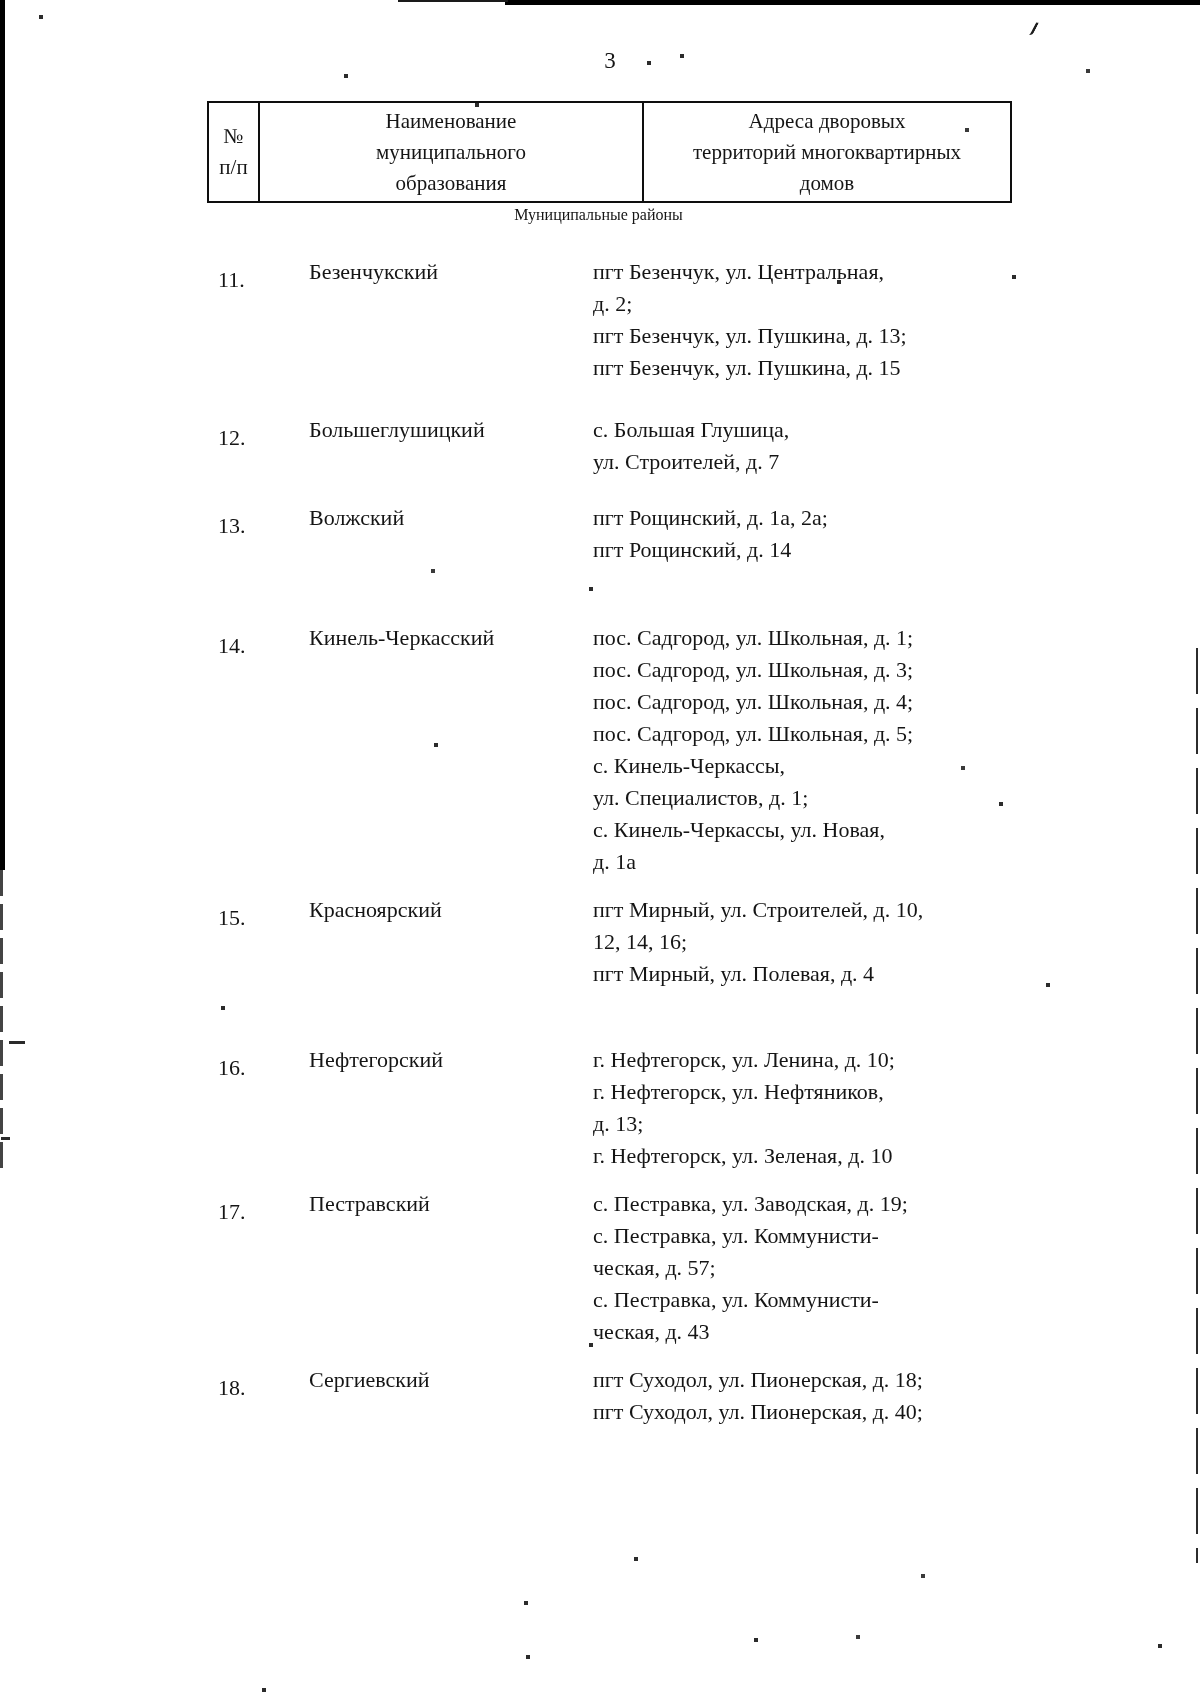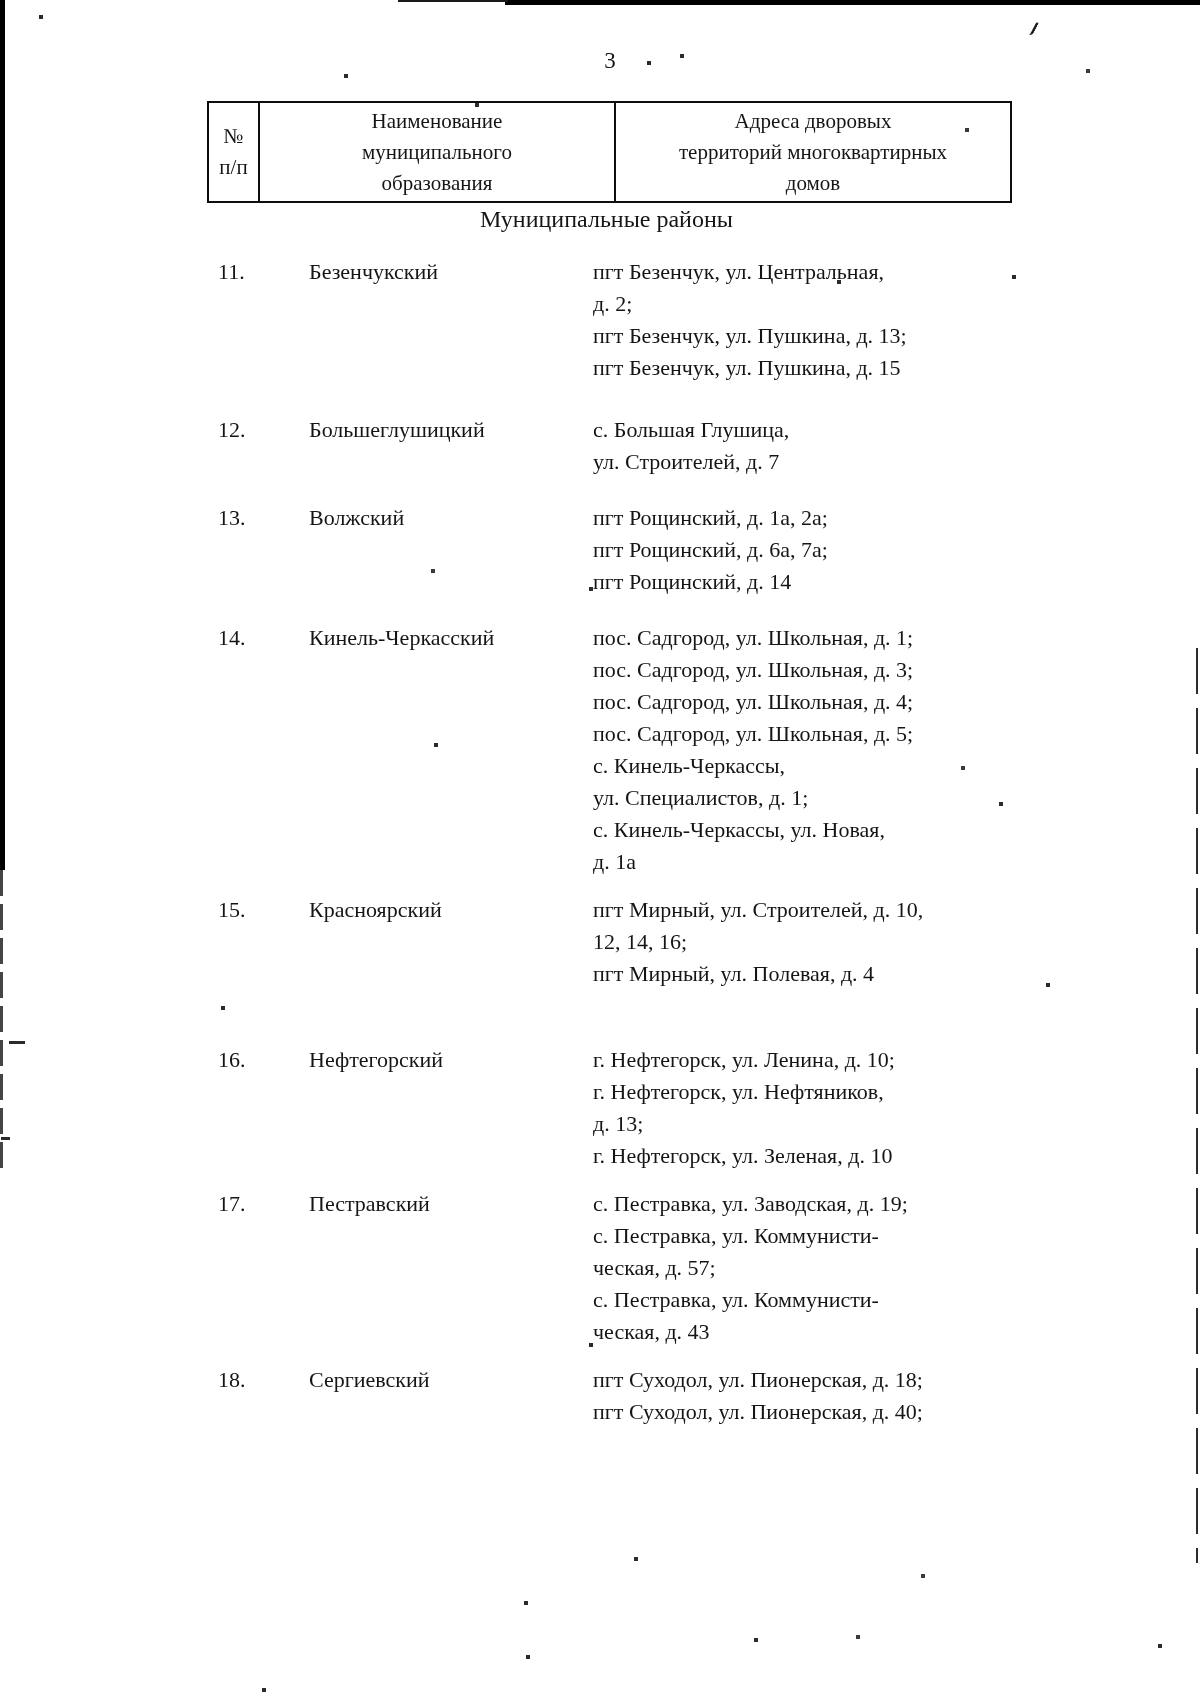--- a/index.html
+++ b/index.html
@@ -51,30 +51,30 @@
   .thead {
     position:absolute; left:207px; top:101px; width:805px; height:102px;
     display:flex; border:2px solid #0e0e0e; box-sizing:border-box;
   }
   .thead .cell {
     box-sizing:border-box; display:flex; flex-direction:column;
     justify-content:center; text-align:center;
     font-size:21px; line-height:31px;
   }
   .cell.c1 { width:51px;  border-right:2px solid #0e0e0e; }
-  .cell.c2 { width:356px; border-right:2px solid #0e0e0e; }
+  .cell.c2 { width:384px; border-right:2px solid #0e0e0e; }
   .cell.c3 { flex:1; }
 
   .section-title {
-    position:absolute; left:204px; top:206px; width:805px;
-    text-align:center; font-size:24px;
+    position:absolute; left:196px; top:206px; width:805px;
+    text-align:center; font-size:16px;
   }
 
   .row { position:absolute; left:0; width:1200px; font-size:22px; line-height:32px; }
-  .row .num  { position:absolute; left:218px; white-space:nowrap; }
+  .row .num  { position:absolute; left:218px; white-space:nowrap;margin-top:8px; }
   .row .name { position:absolute; left:278px; white-space:nowrap;margin-left:31px; }
   .row .addr { position:absolute; left:593px; width:430px; }
 </style>
 </head>
 <body>
 
 <div class="page">
 
   <div class="artifact top-bar-thick"></div>
   <div class="artifact top-bar-thin"></div>
@@ -126,21 +126,20 @@
           <div>с. Большая Глушица,</div>
           <div>ул. Строителей, д. 7</div>
         </span>
   </div>
 
   <div class="row" style="top: 502px;">
     <span class="num">13.</span>
     <span class="name">Волжский</span>
     <span class="addr">
           <div>пгт Рощинский, д. 1а, 2а;</div>
-          <div>пгт Рощинский, д. 6а, 7а;</div>
           <div>пгт Рощинский, д. 14</div>
         </span>
   </div>
 
   <div class="row" style="top: 622px;">
     <span class="num">14.</span>
     <span class="name">Кинель-Черкасский</span>
     <span class="addr">
           <div>пос. Садгород, ул. Школьная, д. 1;</div>
           <div>пос. Садгород, ул. Школьная, д. 3;</div>

